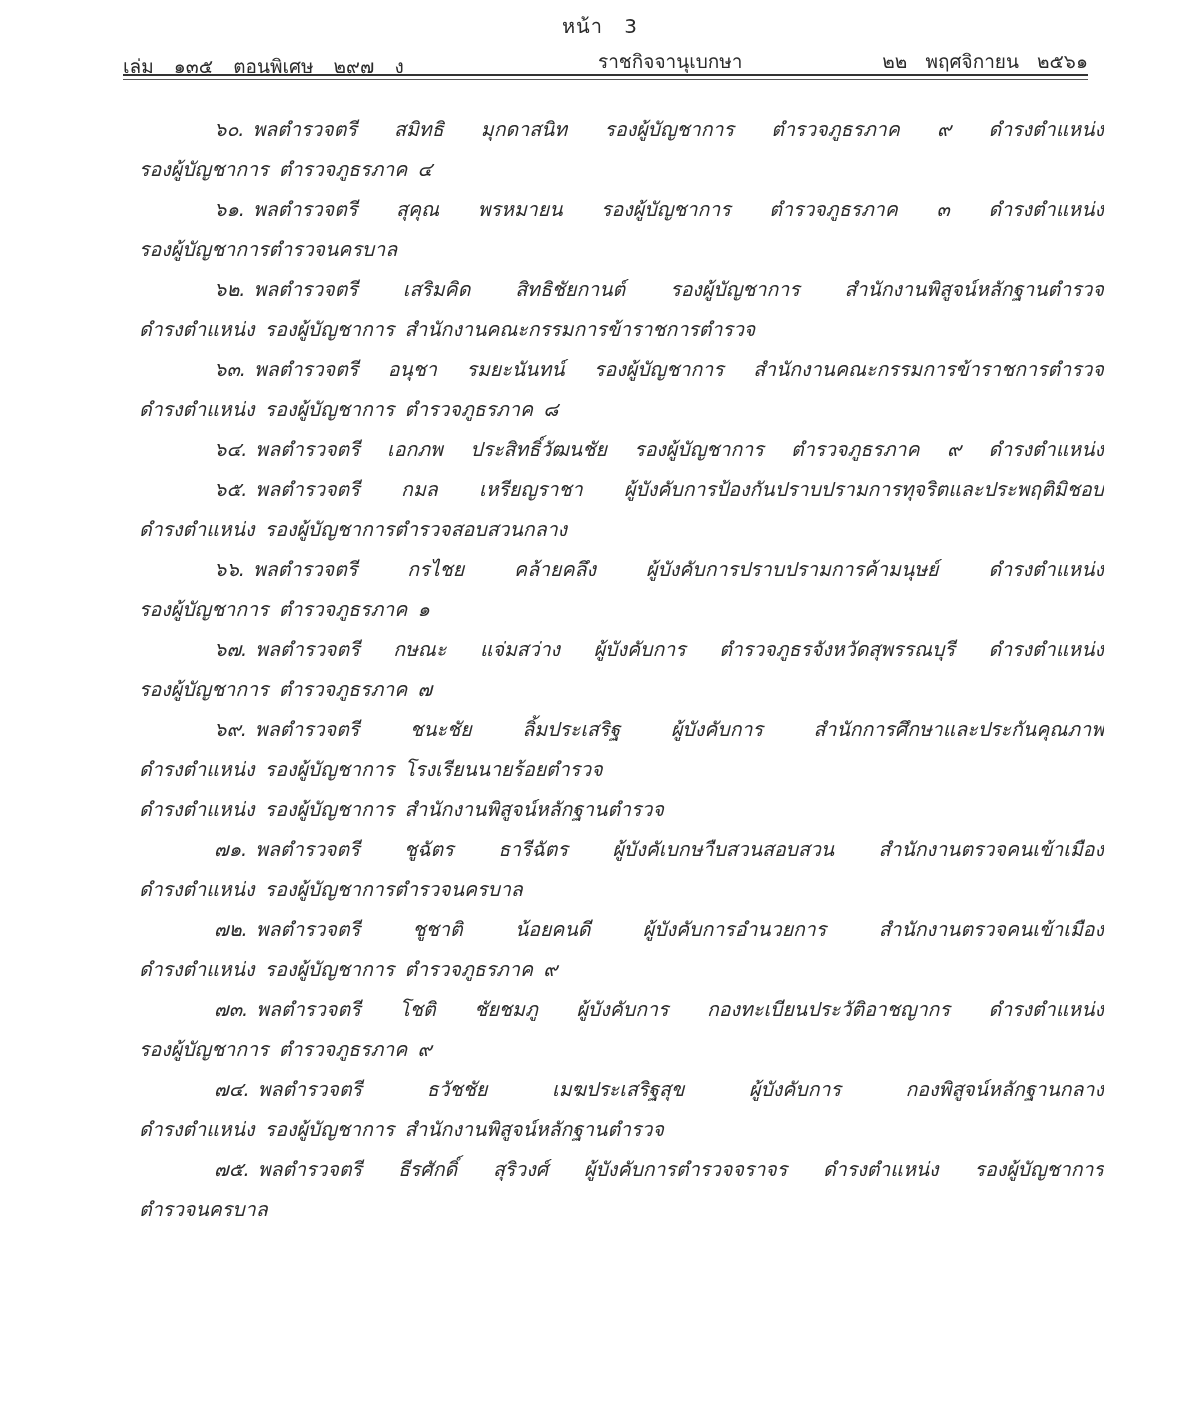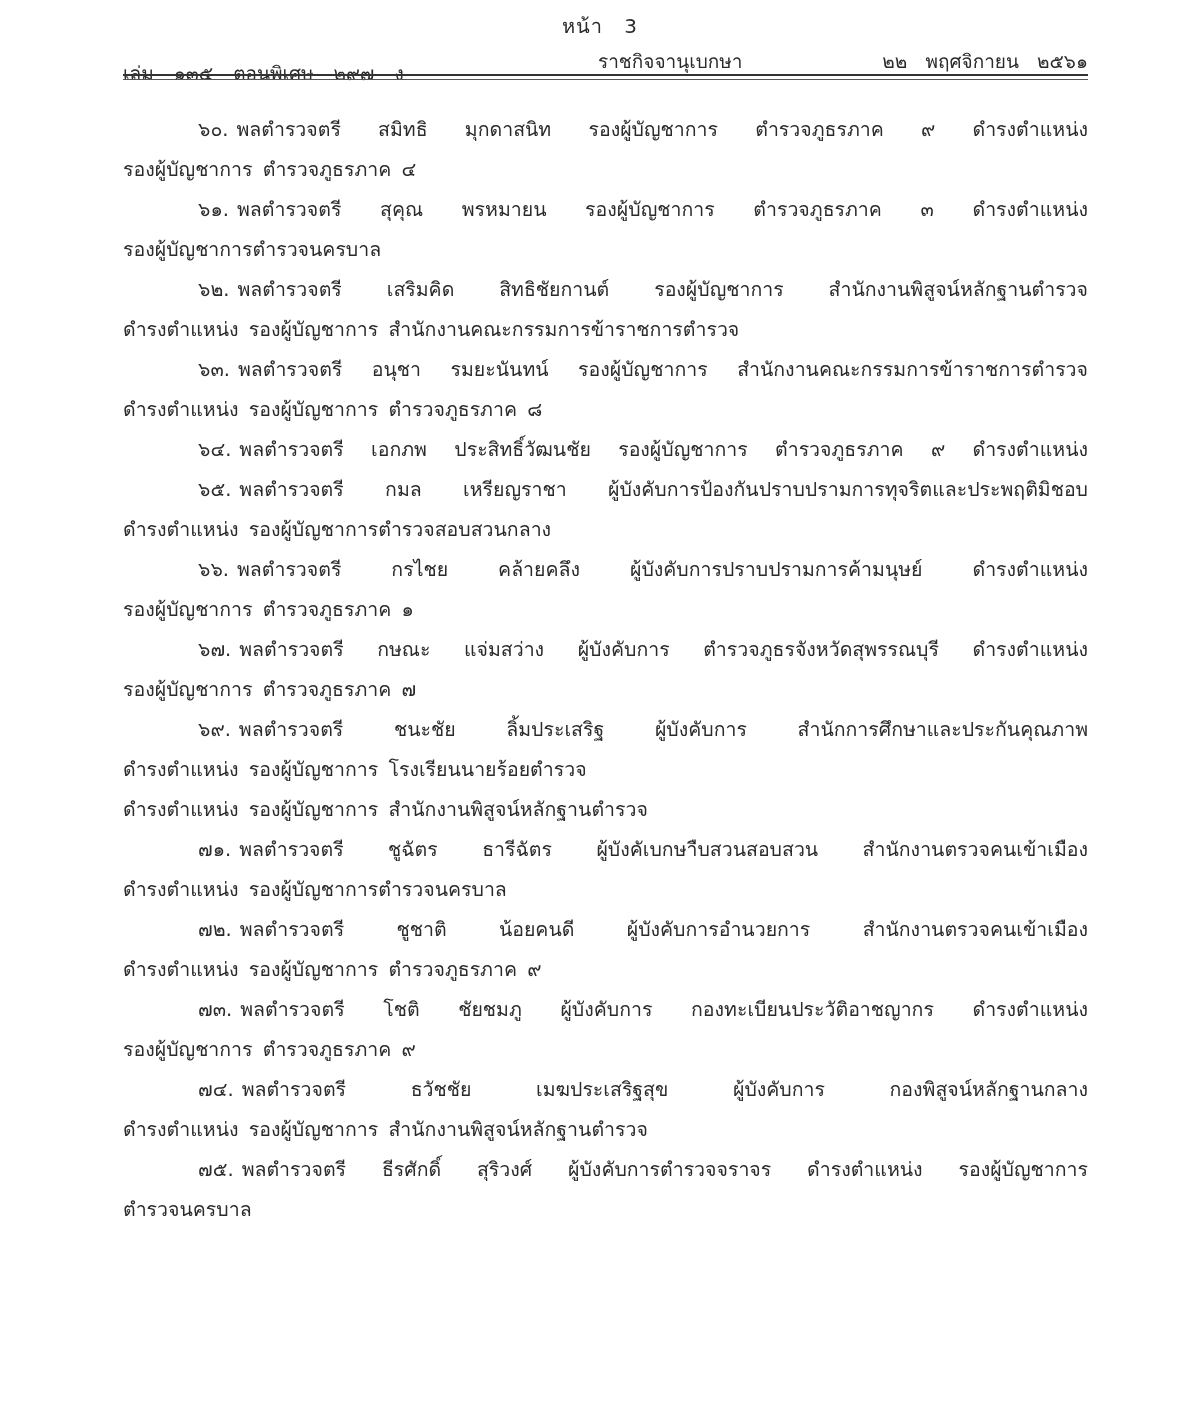--- a/index.html
+++ b/index.html
@@ -10,31 +10,31 @@
   }
   .page-num {
     position: absolute; top: 10px; left: 0; width: 1200px;
     text-align: center; font-size: 20px; letter-spacing: 1px;
   }
   .page-num span + span { margin-left: 14px; }
   .header-row {
     position: absolute; top: 46px; left: 123px; width: 965px; height: 28px;
     font-size: 19px;
   }
-  .header-left { position: absolute; left: 0; top: 12px; white-space: nowrap; }
+  .header-left { position: absolute; left: 0; top: 5px; white-space: nowrap; }
   .header-left span { margin-right: 14px; }
   .header-center { position: absolute; left: 428px; top: 0; white-space: nowrap; margin-left: 47px; }
   .header-right { position: absolute; right: 0; top: 0; white-space: nowrap; }
   .header-right span { margin-left: 12px; }
   .rule {
     position: absolute; top: 74px; left: 123px; width: 965px;
     height: 3px; border-top: 2px solid #333; border-bottom: 1px solid #555;
   }
   .content {
-    position: absolute; top: 110px; left: 123px; width: 965px;
+    position: absolute; top: 110px; left: 139px; width: 965px; font-style: italic;
   }
   .entry {
     font-size: 19.5px; line-height: 40px; text-align: justify;
     text-align-last: left; margin: 0;
   }
   .entry .line1 {
     display: block; padding-left: 75px; text-align: justify;
     text-align-last: justify; white-space: nowrap; overflow: hidden;
     word-spacing: 4px;
   }

